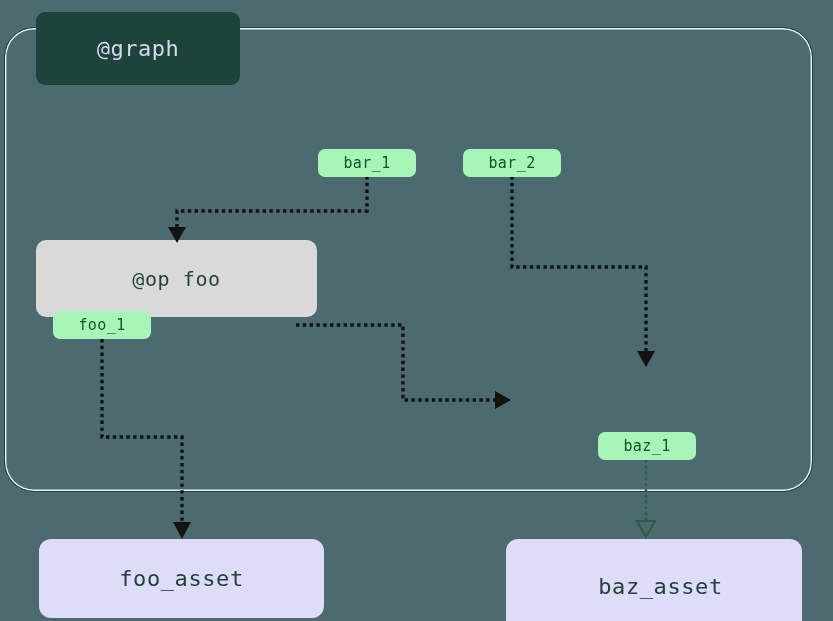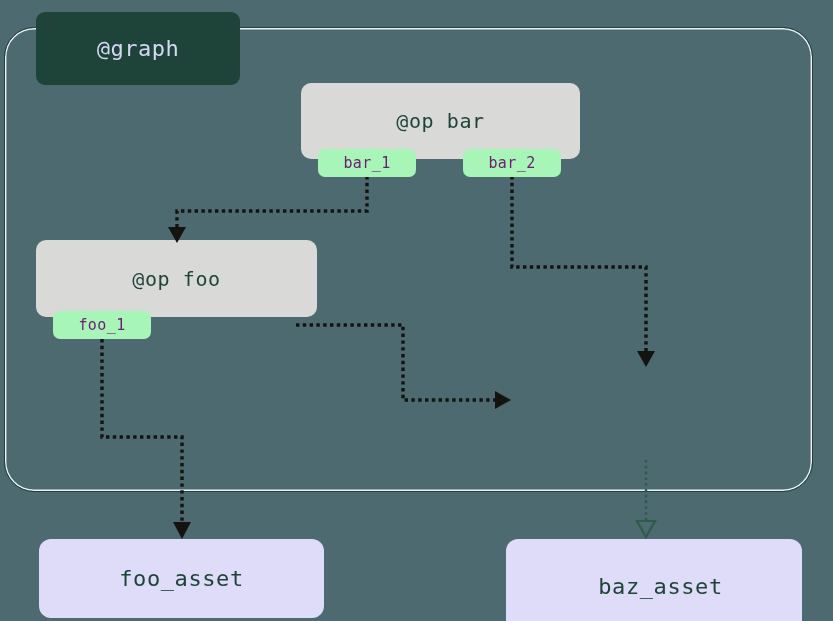--- a/index.html
+++ b/index.html
@@ -69,21 +69,21 @@
   }
   
   .port {
     position: absolute;
     background: #a8f5b8;
     border-radius: 7px;
     height: 28px;
     display: flex;
     align-items: center;
     justify-content: center;
-    color: #701a75;
+    color: #14532d;
     font-size: 15px;
     letter-spacing: 0.4px;
     white-space: nowrap;
     z-index: 7;
   }
   
   .asset-node {
     position: absolute;
     background: #dedcf8;
     border-radius: 12px;
@@ -155,37 +155,37 @@
       <path class="edge-black" d="M 102,339 L 102,437 L 182,437 L 182,523"></path>
       <polygon class="arrow-filled" points="173,522 191,522 182,539"></polygon>
     </g>
 
     <g>
       <path class="edge-green" d="M 646,460 L 646,522"></path>
       <polygon class="arrow-hollow" points="637,521 655,521 646,537"></polygon>
     </g>
   </svg>
 
-  <div class="op-node" style="left:301px; top:83px; width:279px; height:76px;">
-    <span class="op-title">@op bar</span>
-  </div>
   <div class="port" style="left:318px; top:149px; width:98px;">
     <span>bar_1</span>
   </div>
   <div class="port" style="left:463px; top:149px; width:98px;">
     <span>bar_2</span>
   </div>
 
   <div class="op-node" style="left:36px; top:240px; width:281px; height:77px;">
     <span class="op-title">@op foo</span>
   </div>
   <div class="port" style="left:53px; top:311px; width:98px;">
     <span>foo_1</span>
   </div>
 
+  <div class="port" style="left:598px; top:432px; width:98px;">
+    <span>baz_1</span>
+  </div>
 
   <div class="asset-node" style="left:39px; top:539px; width:285px; height:79px;">
     <span>foo_asset</span>
   </div>
   <div class="asset-node" style="left:506px; top:539px; width:283px; height:95px;padding-left:13px;">
     <span>baz_asset</span>
   </div>
 
 </div>
 

